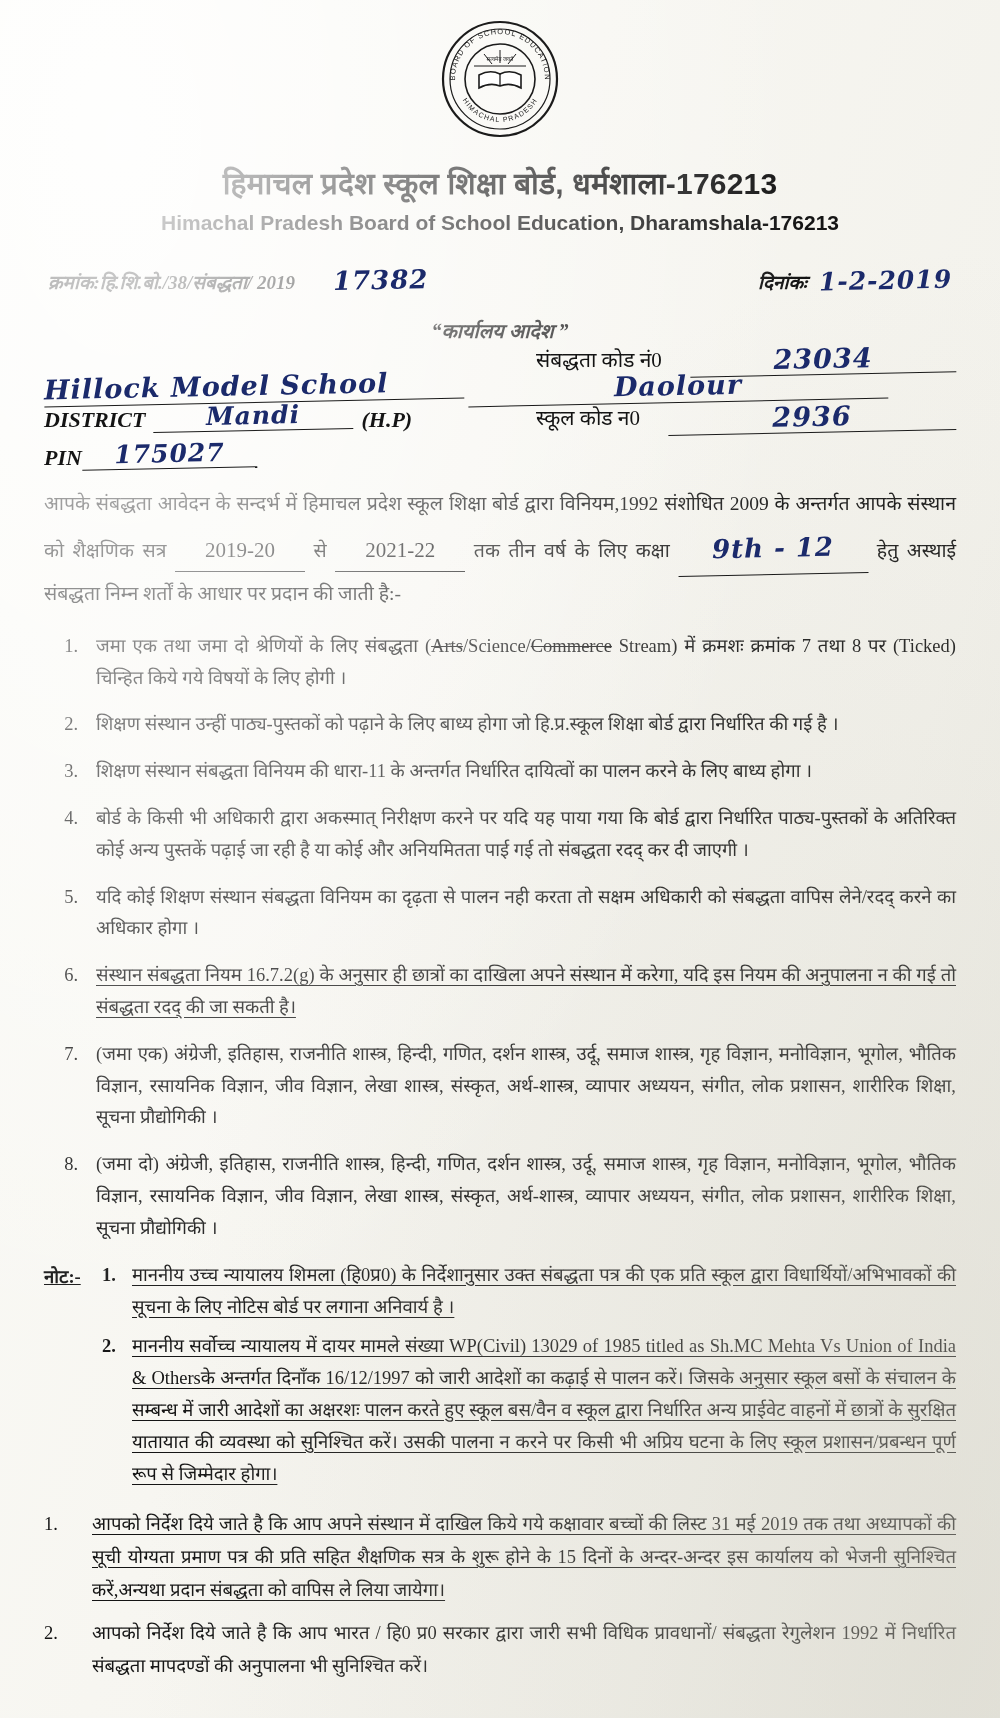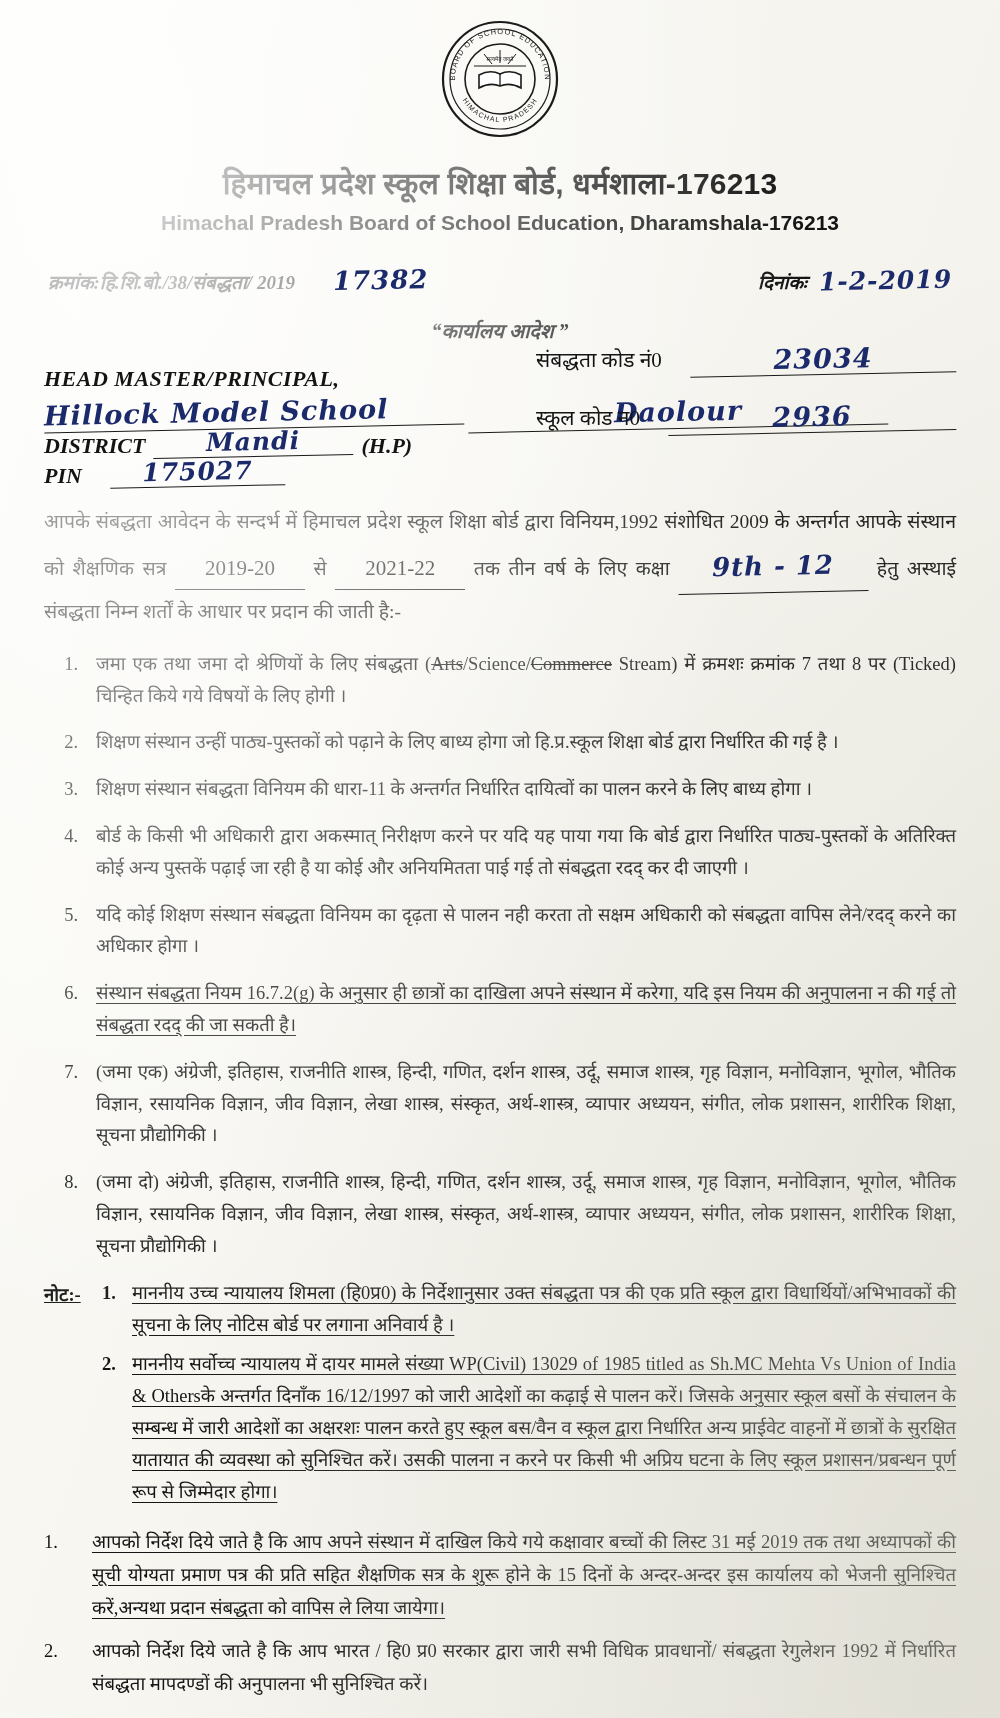--- a/index.html
+++ b/index.html
@@ -143,27 +143,27 @@
   .district-row {
     font-size: 22px;
     font-weight: bold;
     font-style: italic;
     display: flex;
     align-items: flex-end;
     gap: 8px;
   }
   .district-row .fillline { width: 200px; font-size: 25px; }
   .pin-row {
-    margin-top: 0;
+    margin-top: 8px;
     font-size: 22px;
     font-weight: bold;
     font-style: italic;
     display: flex;
     align-items: flex-end;
-    gap: 28px;
+    gap: 0;
   }
   .pin-row .fillline { width: 175px; font-size: 25px; }
 
   
   .code-block {
     position: absolute;
     right: 44px;
     top: 345px;
     width: 420px;
     font-size: 21px;
@@ -298,21 +298,20 @@
     <span class="ref-num hand">17382</span>
     <span class="ref-date">
       <span class="lbl">दिनांकः</span>
       <span class="val hand">1-2-2019</span>
     </span>
   </div>
 
   <div class="office-order">“कार्यालय आदेश ”</div>
 
   <div class="addr">
-    <div class="line1">HEAD MASTER/PRINCIPAL,</div>
     <div class="school-name hand">Hillock Model School</div>
     <div class="school-place hand">Daolour</div>
     <div class="district-row">
       <span>DISTRICT</span>
       <span class="fillline hand">Mandi</span>
       <span>(H.P)</span>
     </div>
     <div class="pin-row">
       <span>PIN</span>
       <span class="fillline hand">175027</span>

